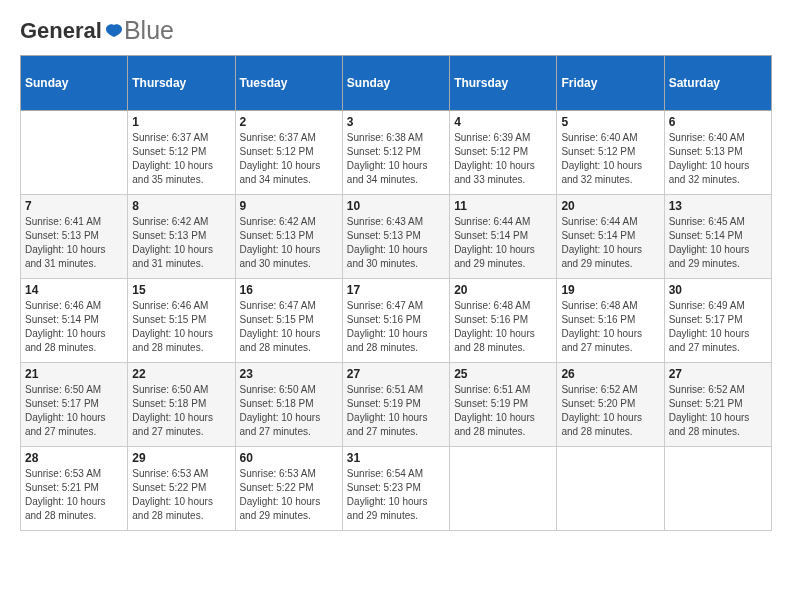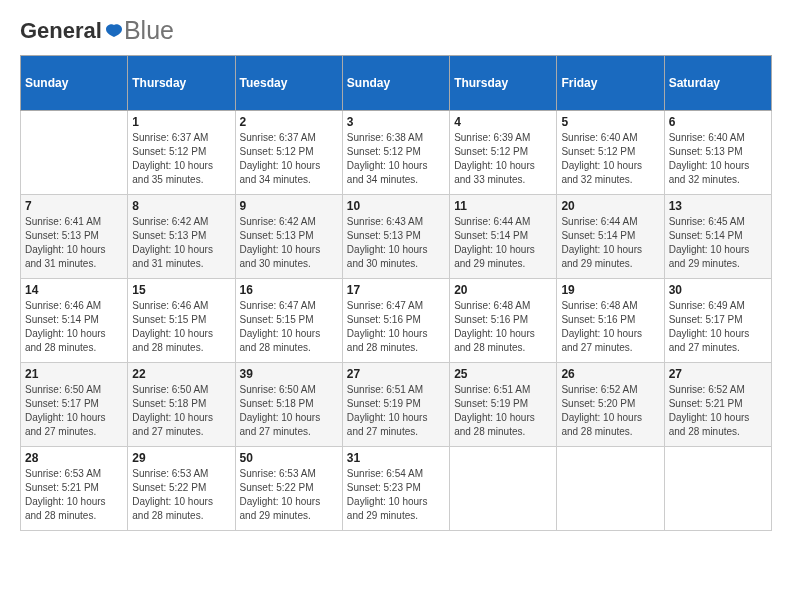--- a/index.html
+++ b/index.html
@@ -216,21 +216,21 @@
         <tr>
           <td>
           <span class="day-number">21</span>
           <span class="day-info">Sunrise: 6:50 AM<br>Sunset: 5:17 PM<br>Daylight: 10 hours and 27 minutes.</span>
         </td>
           <td>
           <span class="day-number">22</span>
           <span class="day-info">Sunrise: 6:50 AM<br>Sunset: 5:18 PM<br>Daylight: 10 hours and 27 minutes.</span>
         </td>
           <td>
-          <span class="day-number">39</span>
+          <span class="day-number">23</span>
           <span class="day-info">Sunrise: 6:50 AM<br>Sunset: 5:18 PM<br>Daylight: 10 hours and 27 minutes.</span>
         </td>
           <td>
           <span class="day-number">27</span>
           <span class="day-info">Sunrise: 6:51 AM<br>Sunset: 5:19 PM<br>Daylight: 10 hours and 27 minutes.</span>
         </td>
           <td>
           <span class="day-number">25</span>
           <span class="day-info">Sunrise: 6:51 AM<br>Sunset: 5:19 PM<br>Daylight: 10 hours and 28 minutes.</span>
         </td>
@@ -246,21 +246,21 @@
         <tr>
           <td>
           <span class="day-number">28</span>
           <span class="day-info">Sunrise: 6:53 AM<br>Sunset: 5:21 PM<br>Daylight: 10 hours and 28 minutes.</span>
         </td>
           <td>
           <span class="day-number">29</span>
           <span class="day-info">Sunrise: 6:53 AM<br>Sunset: 5:22 PM<br>Daylight: 10 hours and 28 minutes.</span>
         </td>
           <td>
-          <span class="day-number">50</span>
+          <span class="day-number">60</span>
           <span class="day-info">Sunrise: 6:53 AM<br>Sunset: 5:22 PM<br>Daylight: 10 hours and 29 minutes.</span>
         </td>
           <td>
           <span class="day-number">31</span>
           <span class="day-info">Sunrise: 6:54 AM<br>Sunset: 5:23 PM<br>Daylight: 10 hours and 29 minutes.</span>
         </td>
           <td class="empty-cell"></td>
           <td class="empty-cell"></td>
           <td class="empty-cell"></td>
         </tr>

